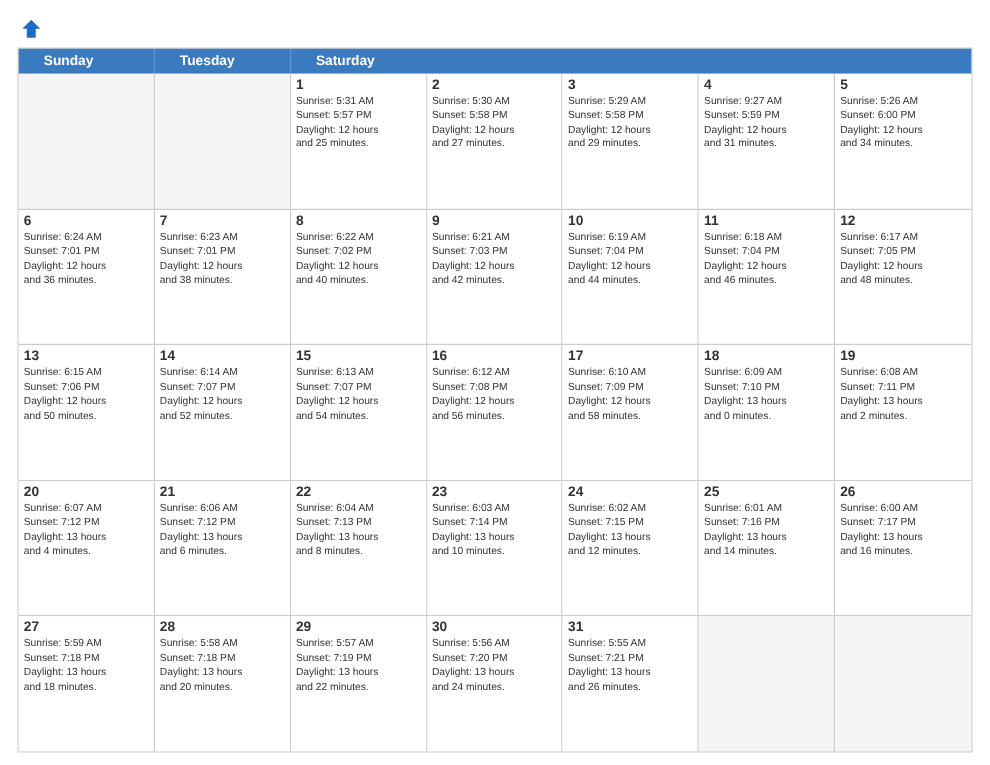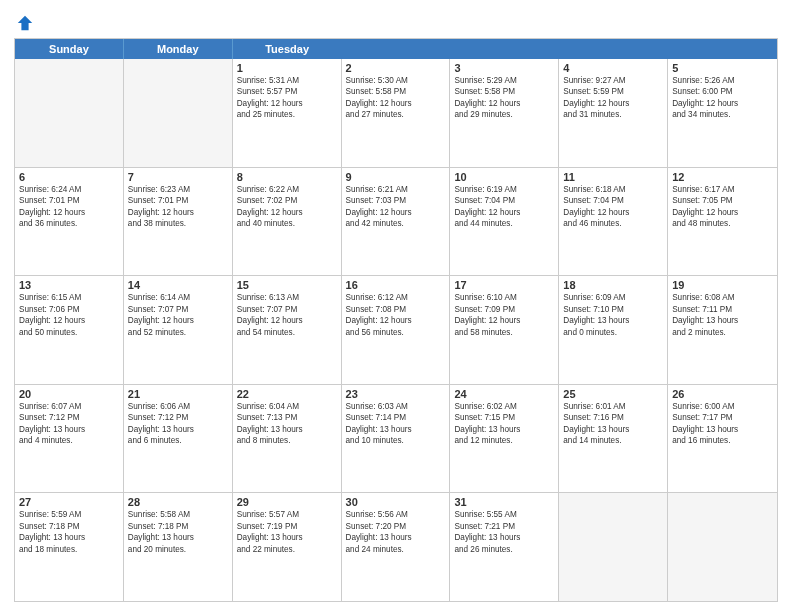--- a/index.html
+++ b/index.html
@@ -70,23 +70,23 @@
     }
     .cal-header {
       display: grid;
       grid-template-columns: repeat(7, 1fr);
       background: #3a7abf;
     }
     .cal-header-cell {
       color: #fff;
       font-size: 11px;
       font-weight: bold;
-      padding: 4px 9px;
+      padding: 4px 20px;
       border-right: 1px solid #5a9ad0;
-      text-align: center;
+      text-align: left;
     }
     .cal-header-cell:last-child { border-right: none; }
     .cal-body {
       flex: 1;
       display: flex;
       flex-direction: column;
     }
     .cal-row {
       display: grid;
       grid-template-columns: repeat(7, 1fr);
@@ -138,22 +138,22 @@
     </div>
     <div class="title-section">
       <div class="month-title"></div>
       <div class="subtitle"></div>
     </div>
   </div>
 
   <div class="calendar">
     <div class="cal-header">
     <div class="cal-header-cell">Sunday</div>
-        <div class="cal-header-cell">Monday</div>
         <div class="cal-header-cell">Tuesday</div>
+        <div class="cal-header-cell">Saturday</div>
       </div>
     <div class="cal-body">
     <div class="cal-row">
           <div class="cal-cell empty"></div>
           <div class="cal-cell empty"></div>
           <div class="cal-cell">
             <span class="day-num">1</span>
             <span class="cell-line">Sunrise: 5:31 AM</span>
             <span class="cell-line">Sunset: 5:57 PM</span>
             <span class="cell-line">Daylight: 12 hours</span>

